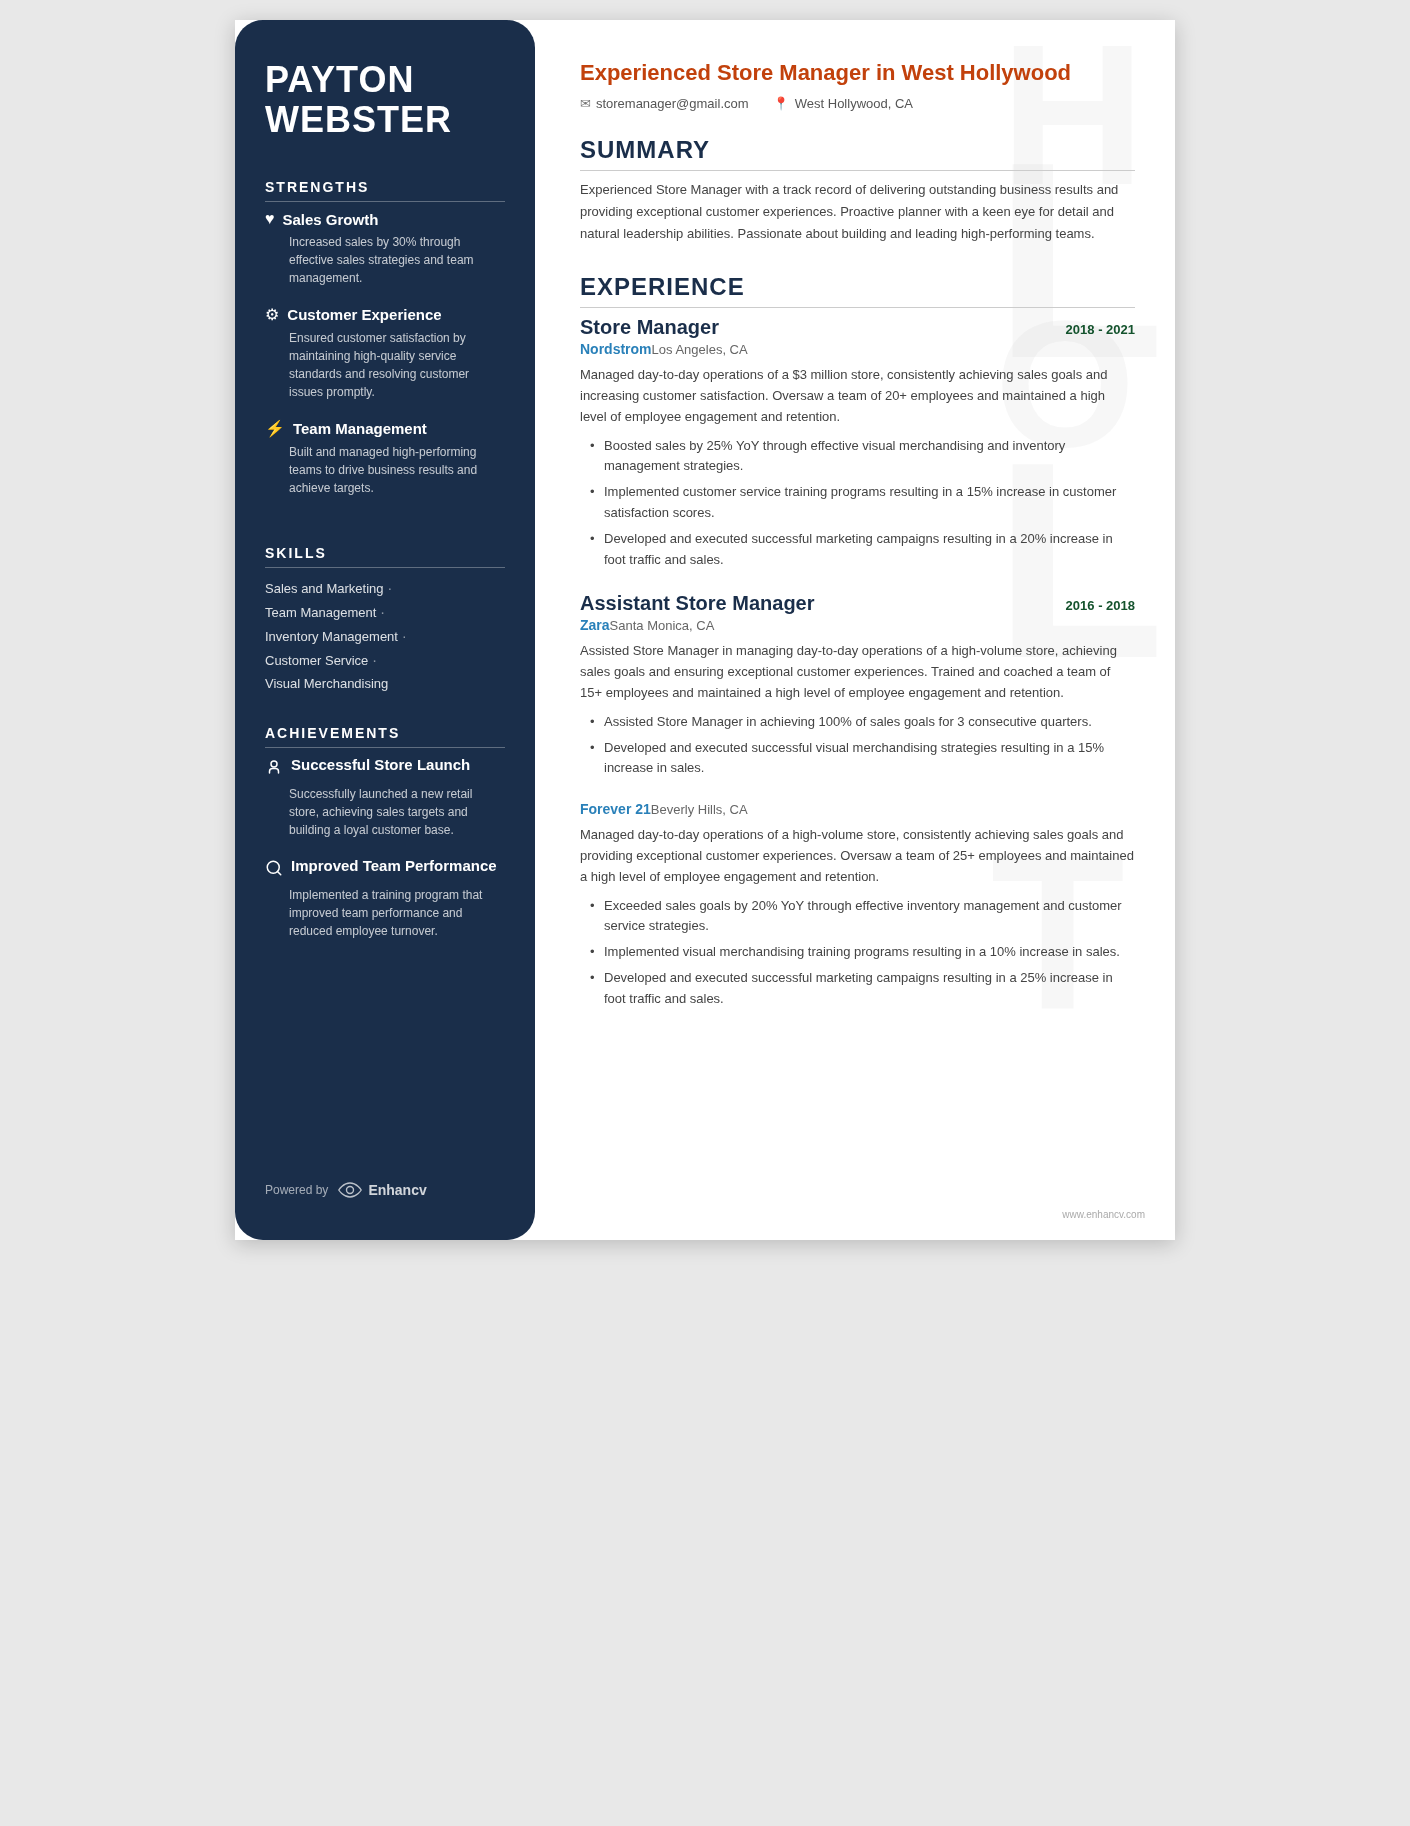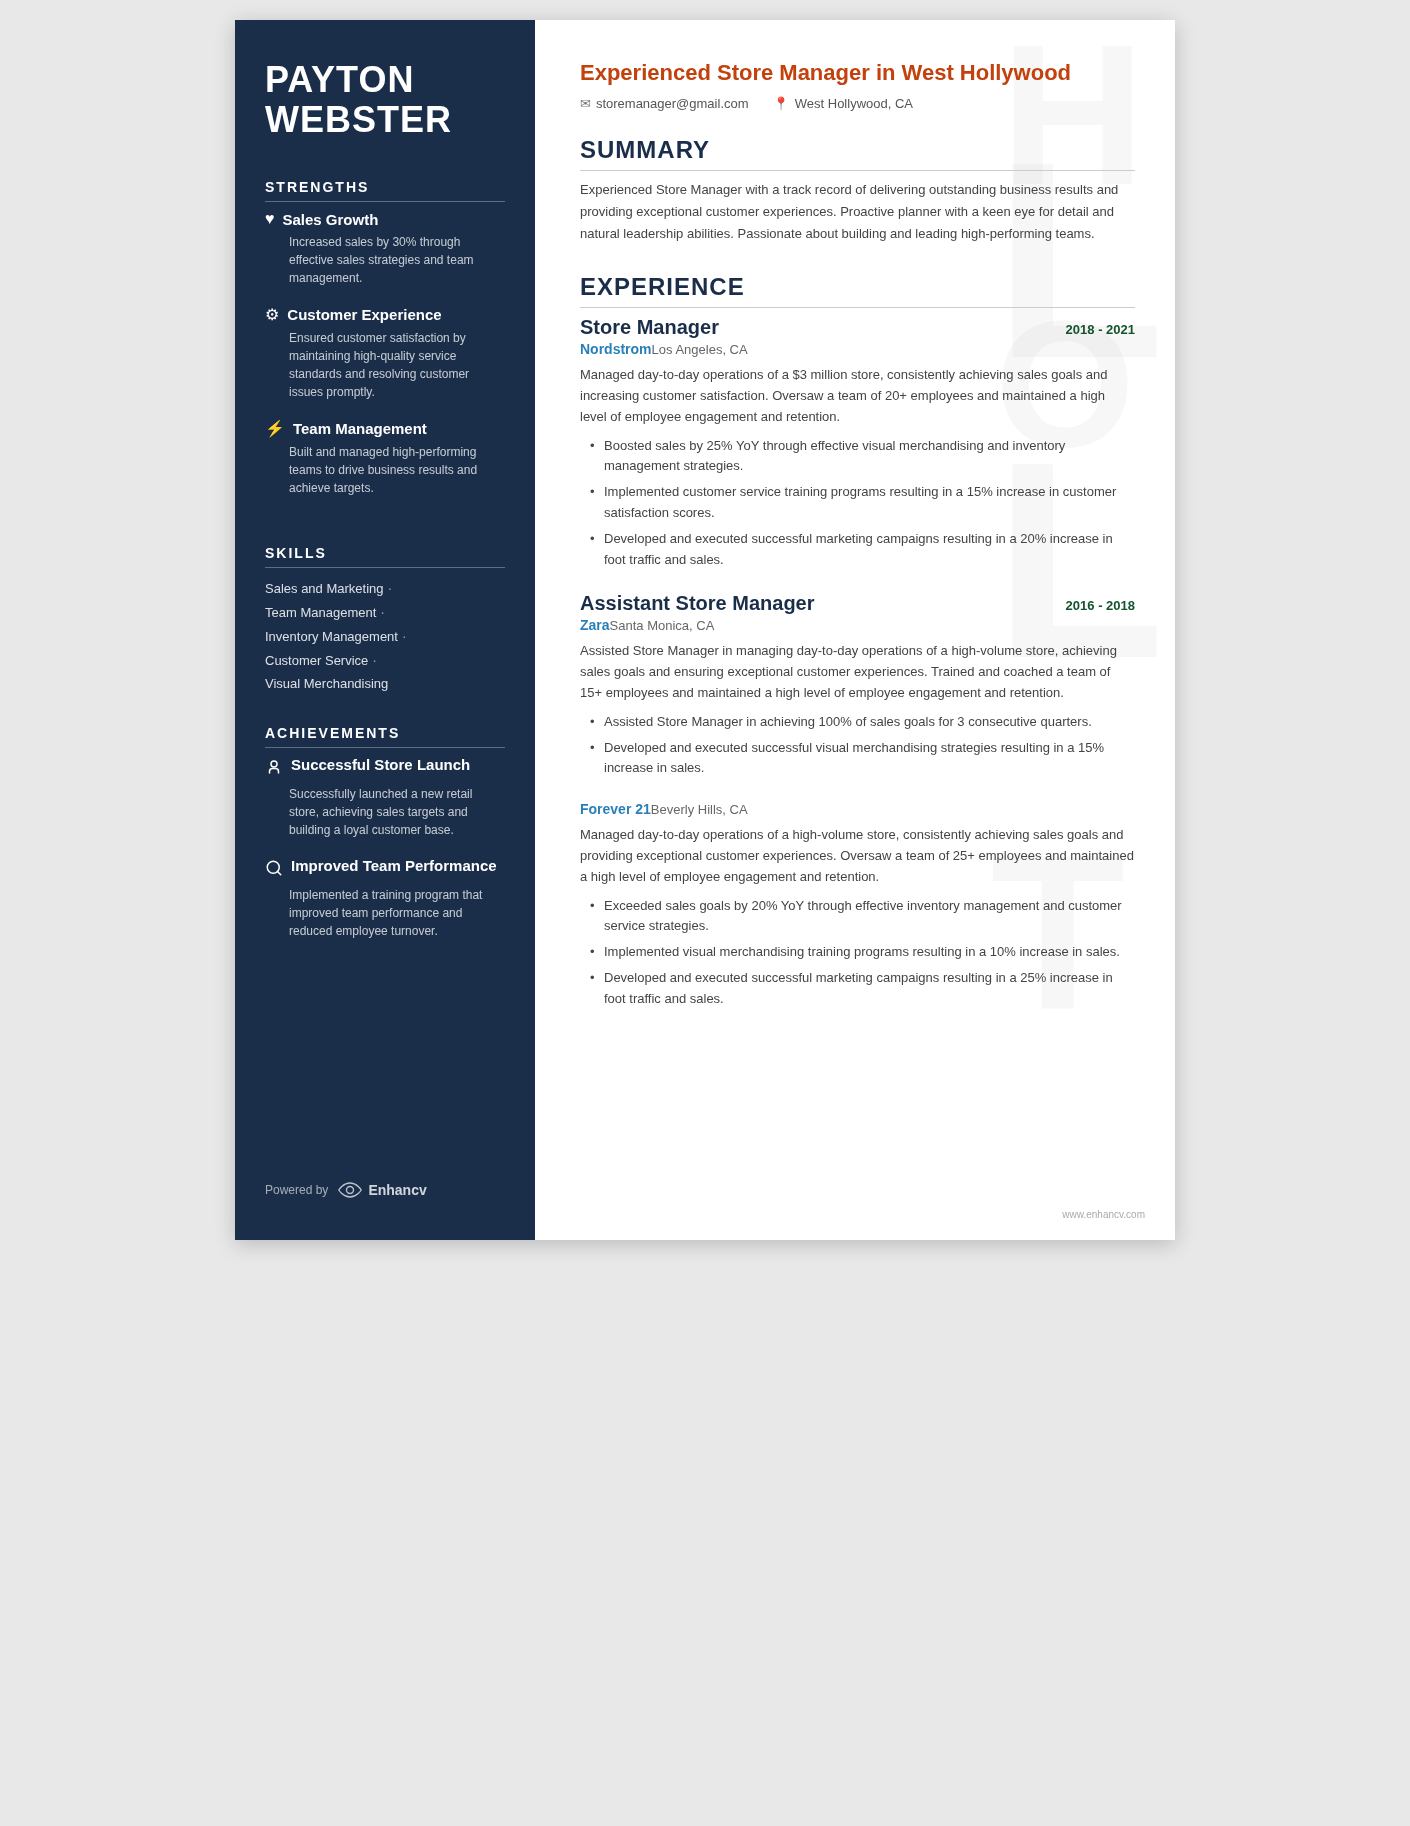--- a/index.html
+++ b/index.html
@@ -22,20 +22,21 @@
     }
     
     .sidebar {
       width: 300px;
       min-width: 300px;
       background: #1a2e4a;
       color: white;
       padding: 40px 30px;
       display: flex;
       flex-direction: column;
+      border-radius: 28px;
     }
     .sidebar-name {
       margin-bottom: 40px;
     }
     .sidebar-name h1 {
       font-size: 36px;
       font-weight: 800;
       line-height: 1.1;
       color: white;
       letter-spacing: 1px;

